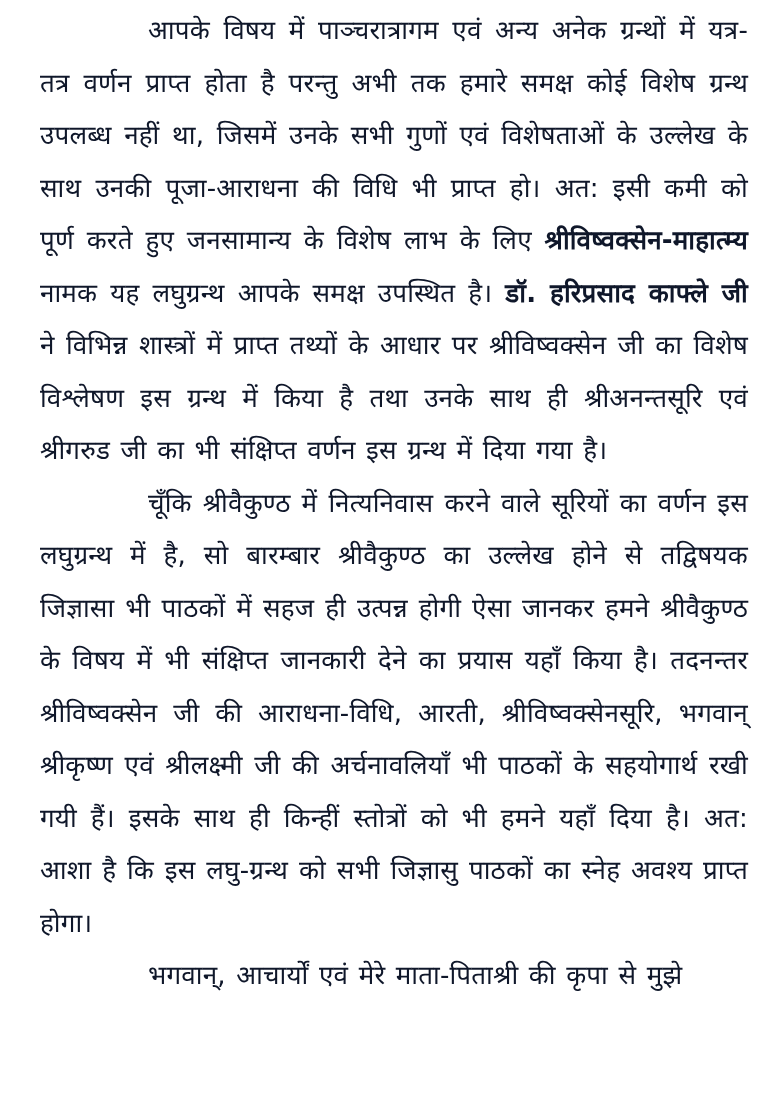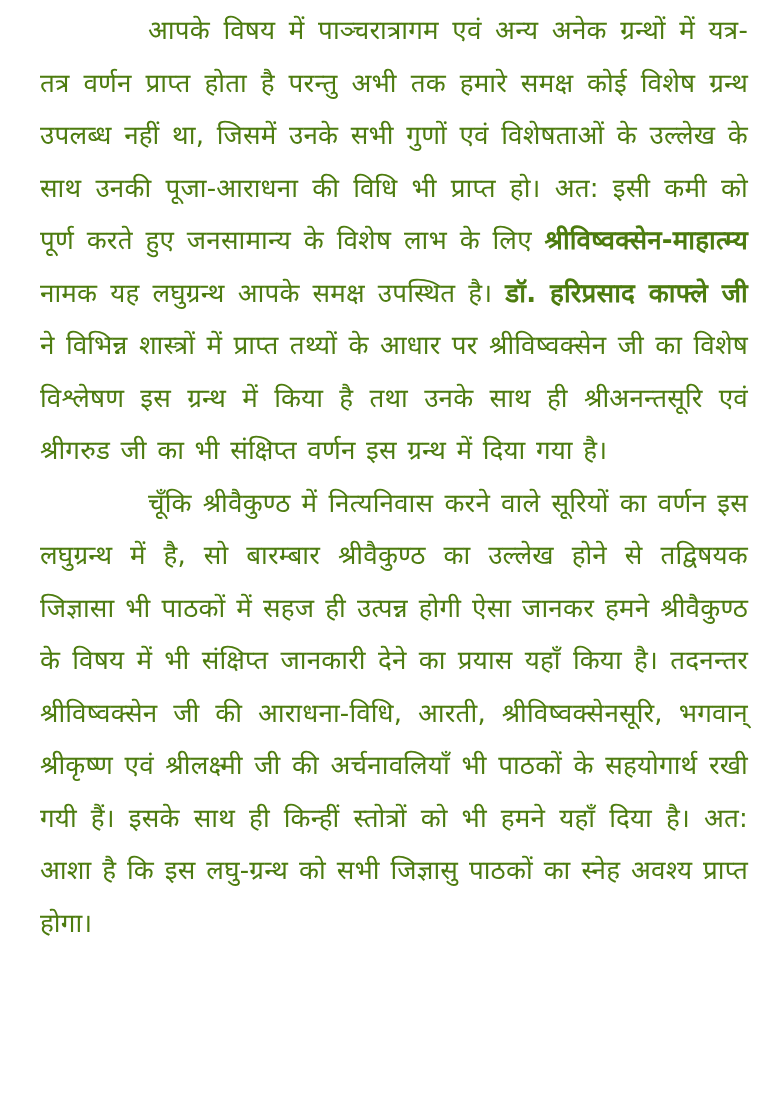--- a/index.html
+++ b/index.html
@@ -11,21 +11,21 @@
     width: 780px;
     height: 1108px;
     overflow: hidden;
     font-family: "DejaVu Sans", sans-serif;
   }
   .page {
     box-sizing: border-box;
     width: 780px;
     height: 1108px;
     background: #ffffff;
-    color: #4d7c0f;
+    color: #0f172a;
     padding: 4px 32px 0 40px;
   }
   .text-column {
     font-size: 26px;
     line-height: 52.5px;
     text-align: justify;
     text-justify: inter-word;
     letter-spacing: 0.2px;
     word-spacing: 2px;
   }
@@ -38,14 +38,15 @@
     font-weight: 700;
   }
 </style>
 </head>
 <body>
 
 <div class="page">
   <div class="text-column">
       <p class="para"><span class="">आपके विषय में पाञ्चरात्रागम एवं अन्य अनेक ग्रन्थों में यत्र-तत्र वर्णन प्राप्त होता है परन्तु अभी तक हमारे समक्ष कोई विशेष ग्रन्थ उपलब्ध नहीं था, जिसमें उनके सभी गुणों एवं विशेषताओं के उल्लेख के साथ उनकी पूजा-आराधना की विधि भी प्राप्त हो। अत: इसी कमी को पूर्ण करते हुए जनसामान्य के विशेष लाभ के लिए </span><span class="bold">श्रीविष्वक्सेन-माहात्म्य</span><span class=""> नामक यह लघुग्रन्थ आपके समक्ष उपस्थित है। </span><span class="bold">डॉ. हरिप्रसाद काफ्ले जी</span><span class=""> ने विभिन्न शास्त्रों में प्राप्त तथ्यों के आधार पर श्रीविष्वक्सेन जी का विशेष विश्लेषण इस ग्रन्थ में किया है तथा उनके साथ ही श्रीअनन्तसूरि एवं श्रीगरुड जी का भी संक्षिप्त वर्णन इस ग्रन्थ में दिया गया है।</span></p>
       <p class="para"><span class="">चूँकि श्रीवैकुण्ठ में नित्यनिवास करने वाले सूरियों का वर्णन इस लघुग्रन्थ में है, सो बारम्बार श्रीवैकुण्ठ का उल्लेख होने से तद्विषयक जिज्ञासा भी पाठकों में सहज ही उत्पन्न होगी ऐसा जानकर हमने श्रीवैकुण्ठ के विषय में भी संक्षिप्त जानकारी देने का प्रयास यहाँ किया है। तदनन्तर श्रीविष्वक्सेन जी की आराधना-विधि, आरती, श्रीविष्वक्सेनसूरि, भगवान् श्रीकृष्ण एवं श्रीलक्ष्मी जी की अर्चनावलियाँ भी पाठकों के सहयोगार्थ रखी गयी हैं। इसके साथ ही किन्हीं स्तोत्रों को भी हमने यहाँ दिया है। अत: आशा है कि इस लघु-ग्रन्थ को सभी जिज्ञासु पाठकों का स्नेह अवश्य प्राप्त होगा।</span></p>
+      <p class="para"><span class="">भगवान्, आचार्यों एवं मेरे माता-पिताश्री की कृपा से मुझे</span></p>
     </div>
 </div>
 
 </body></html>

